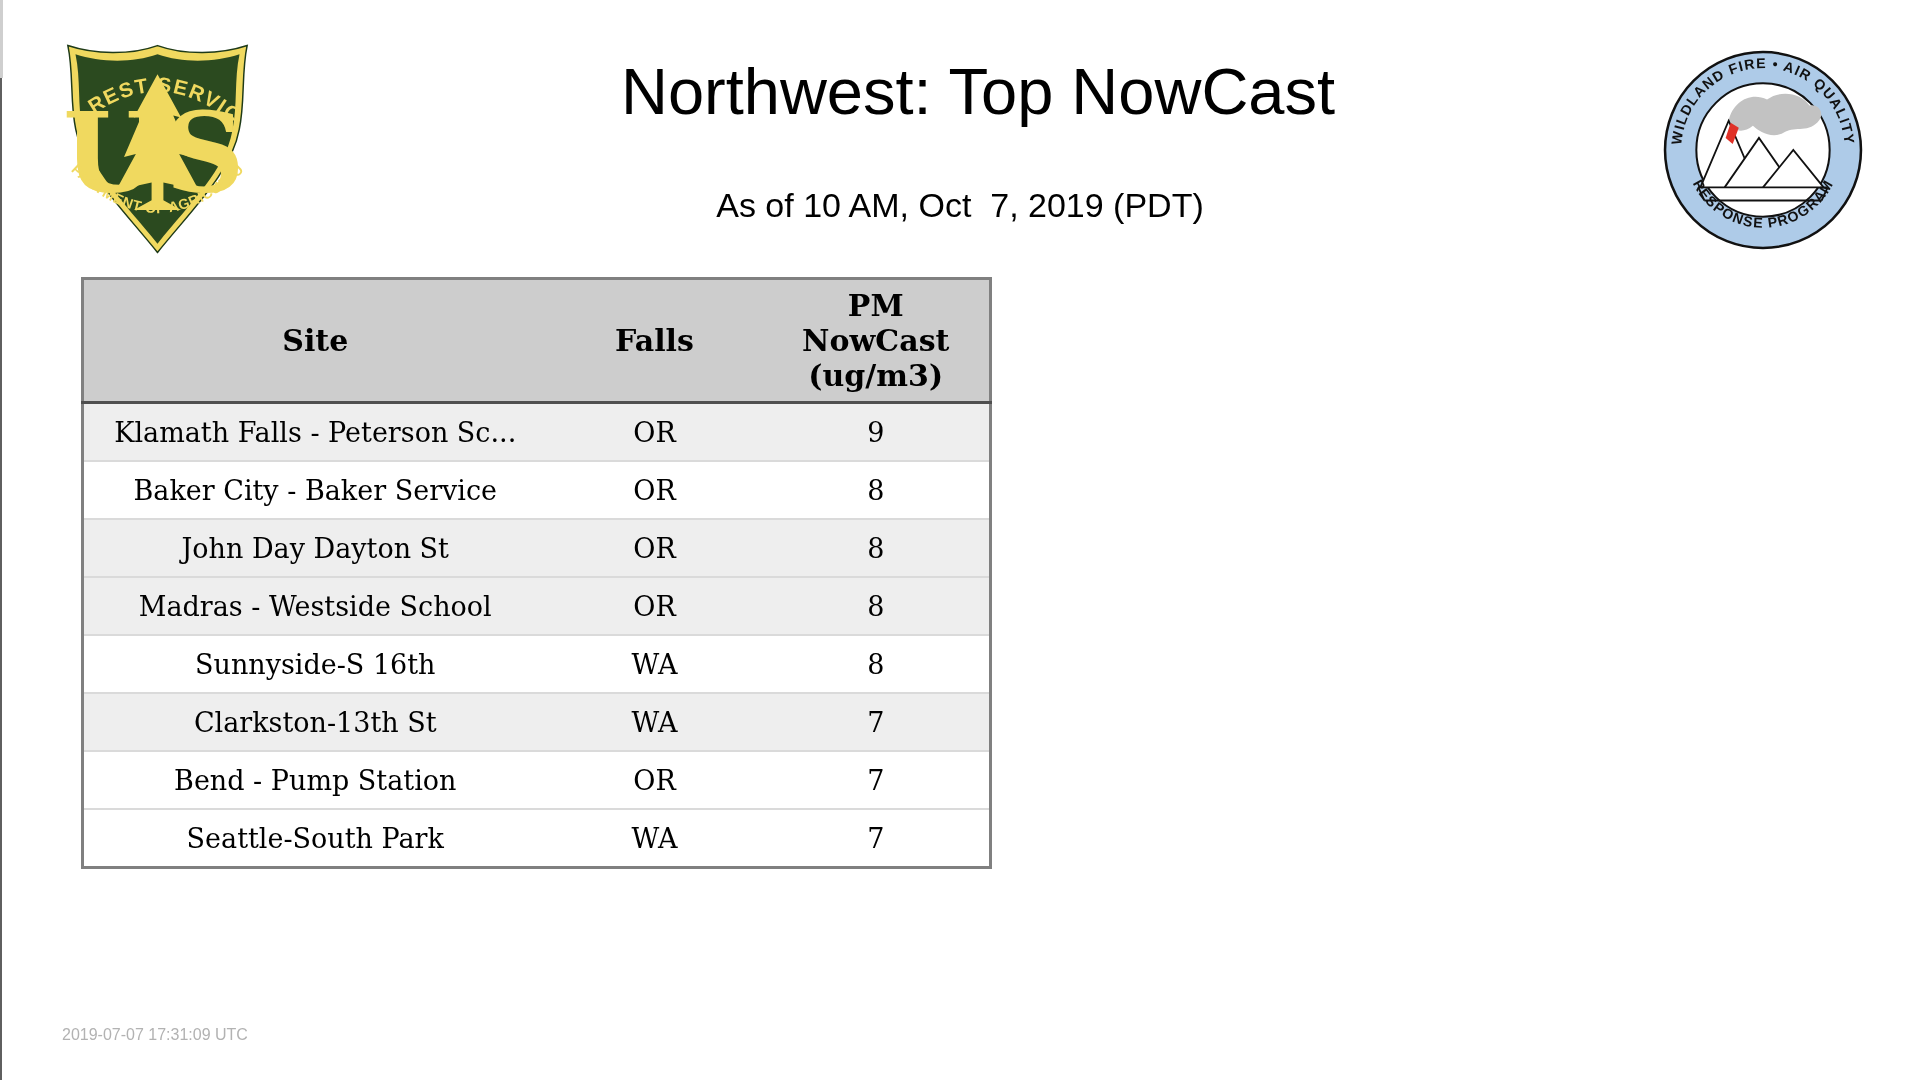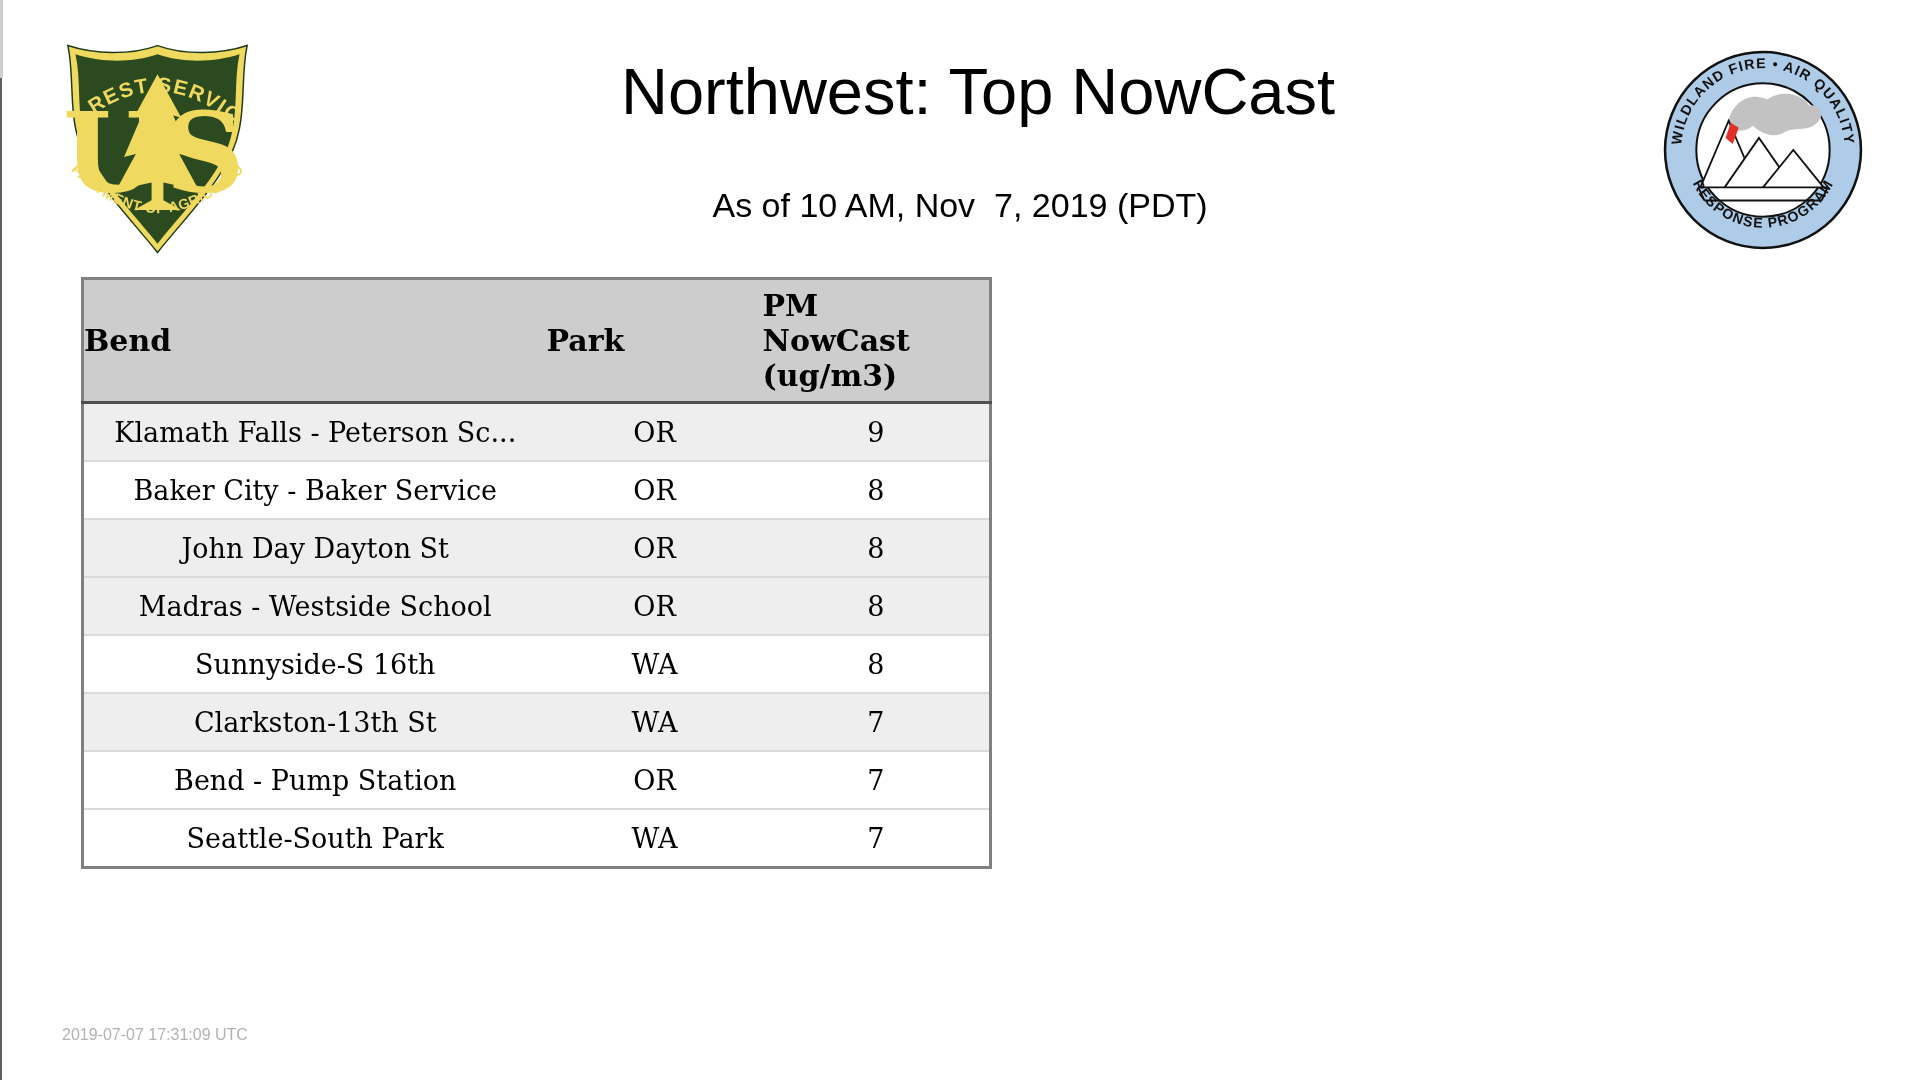--- a/index.html
+++ b/index.html
@@ -24,21 +24,21 @@
   .usfs-logo{position:absolute;left:59px;top:40px;width:197px;height:218px;}
   .wfaqrp-logo{position:absolute;left:1662px;top:49px;width:202px;height:202px;}
 
   table.nowcast{
     position:absolute;left:81px;top:277px;width:908px;
     border-collapse:collapse;table-layout:fixed;
     border:3px solid #808080;
     font-family:"DejaVu Serif","Liberation Serif",serif;
   }
   table.nowcast th{
-    background:#cdcdcd;height:121px;vertical-align:middle;text-align:left;
+    background:#cdcdcd;height:121px;vertical-align:middle;text-align:center;
     font-weight:bold;font-size:30px;line-height:35px;color:#000;
     border-bottom:3px solid #4f4f4f;white-space:pre-line;padding:0;
   }
   table.nowcast td{
     height:56px;vertical-align:middle;text-align:center;
     font-size:27px;color:#000;padding:0;background:#ffffff;
   }
   table.nowcast tr.alt td{background:#eeeeee;}
   table.nowcast tbody tr + tr td{border-top:2px solid #dadada;}
 
@@ -68,21 +68,21 @@
   <text x="53" y="153" text-anchor="middle" font-family="'DejaVu Serif',serif" font-weight="bold" font-size="112" fill="#f0d95f">U</text>
   <text x="148" y="153" text-anchor="middle" font-family="'DejaVu Serif',serif" font-weight="bold" font-size="112" fill="#f0d95f">S</text>
   <path d="M100 34 L76 78 L84 76 L66 118 L78 115 L58 152 L94 144 L94 162 L76 172
            L124 172 L106 162 L106 144 L142 152 L122 115 L134 118 L116 76 L124 78 Z" fill="#f0d95f"></path>
   <text font-family="'Liberation Sans',sans-serif" font-size="14.5" font-weight="bold" fill="#f0d95f" letter-spacing="0.5">
     <textPath href="#usfs-arc-bottom" startOffset="50%" text-anchor="middle">DEPARTMENT OF AGRICULTURE</textPath>
   </text>
 </svg>
 
 <div class="page-title">Northwest: Top NowCast</div>
-<div class="page-subtitle">As of 10 AM, Nov  7, 2019 (PDT)</div>
+<div class="page-subtitle">As of 10 AM, Oct  7, 2019 (PDT)</div>
 
 <svg class="wfaqrp-logo" viewBox="0 0 200 200">
   <circle cx="100" cy="100" r="97" fill="#aecbe8" stroke="#111" stroke-width="2.5"></circle>
   <circle cx="100" cy="100" r="66" fill="#ffffff" stroke="#111" stroke-width="2"></circle>
   <defs>
     <path id="wf-arc-top" d="M19,100 A81,81 0 0 1 181,100"></path>
     <path id="wf-arc-bottom" d="M23,100 A77,77 0 0 0 177,100"></path>
   </defs>
   <text font-family="'Liberation Sans',sans-serif" font-size="14" font-weight="bold" fill="#111" letter-spacing="1.2">
     <textPath href="#wf-arc-top" startOffset="50%" text-anchor="middle">WILDLAND FIRE • AIR QUALITY</textPath>
@@ -100,22 +100,22 @@
 </svg>
 
 <table class="nowcast">
   <colgroup>
     <col style="width:464px">
       <col style="width:216px">
       <col style="width:228px">
   </colgroup>
   <thead>
     <tr>
-      <th>Bend</th>
-      <th>Park</th>
+      <th>Site</th>
+      <th>Falls</th>
       <th>PM
 NowCast
 (ug/m3)</th>
     </tr>
   </thead>
   <tbody>
       <tr class="alt">
     <td>Klamath Falls - Peterson Sc...</td>
     <td>OR</td>
     <td>9</td>

